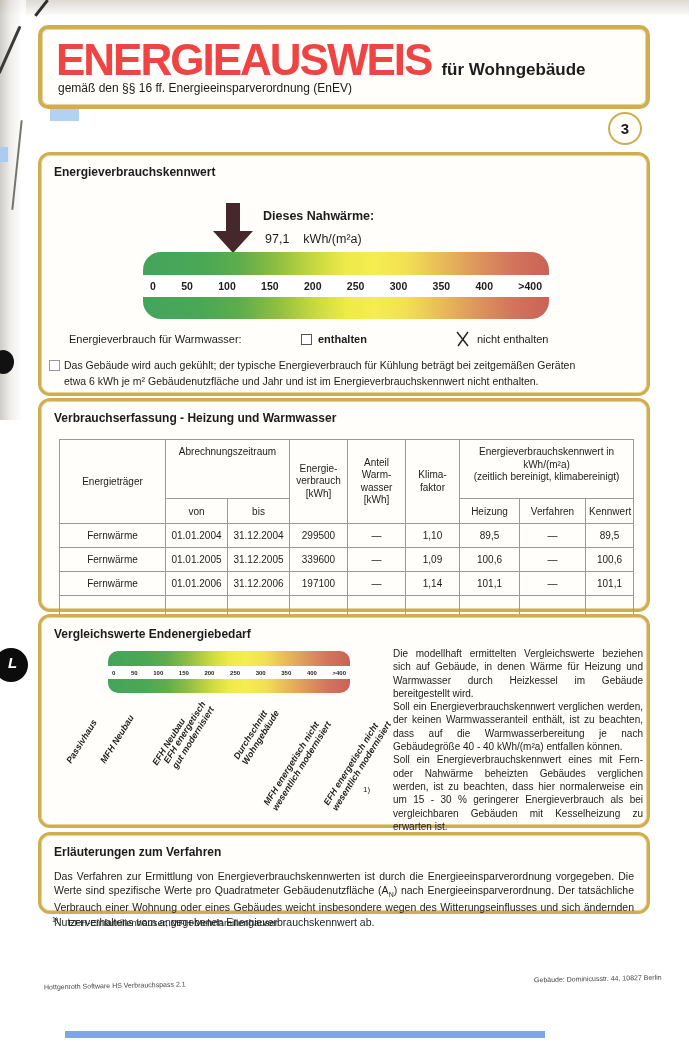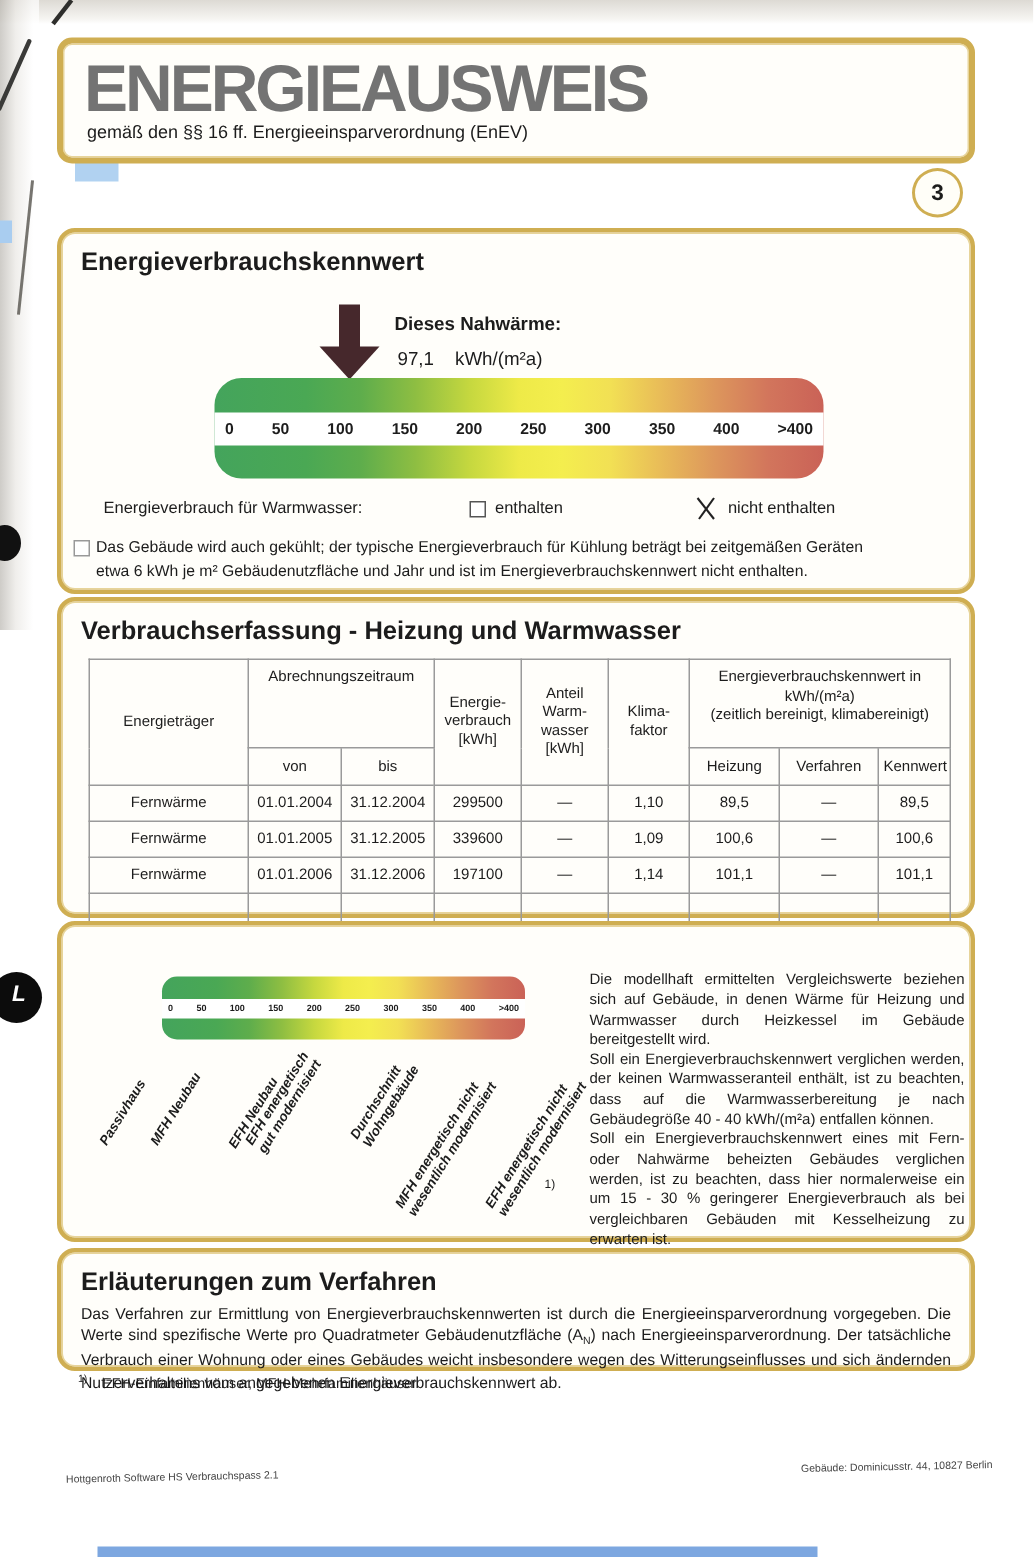--- a/index.html
+++ b/index.html
@@ -21,28 +21,28 @@
 
   
   .gold-box{position:absolute;border:3px solid #cfae52;border-radius:12px;background:#fffefa;box-shadow:0 0 0 1px #e7d49a inset;}
   .header-box{left:38px;top:25px;width:604px;height:76px;border-width:4px;border-radius:10px;}
   .box1{left:38px;top:152px;width:606px;height:238px;}
   .box2{left:38px;top:398px;width:606px;height:208px;}
   .box3{left:38px;top:614px;width:606px;height:208px;}
   .box4{left:38px;top:832px;width:606px;height:76px;}
 
   .main-title-row{position:absolute;left:14px;top:6px;display:flex;align-items:baseline;gap:10px;white-space:nowrap;}
-  .main-title{font-size:44px;font-weight:bold;letter-spacing:-2px;color:#737373;}
+  .main-title{font-size:44px;font-weight:bold;letter-spacing:-2px;color:#ef4444;}
   .main-title-suffix{font-size:17px;font-weight:bold;}
   .main-subtitle{position:absolute;left:16px;top:52px;font-size:12px;}
 
   .section-heading{position:absolute;left:50px;top:118px;font-size:14.5px;font-weight:bold;}
   .page-badge{position:absolute;left:608px;top:112px;width:30px;height:29px;border:2px solid #cfae52;border-radius:50%;text-align:center;line-height:29px;font-size:15px;font-weight:bold;background:#fffef8;}
 
-  .box-title{position:absolute;left:13px;top:10px;font-size:17px;font-weight:bold;}
+  .box-title{position:absolute;left:13px;top:10px;font-size:12px;font-weight:bold;}
 
   
   .scale-bar{position:absolute;border-radius:18px;background:linear-gradient(to right,#44a45c 0%,#4aa854 15%,#5ead4c 24%,#8ebe42 33%,#c6d83f 42%,#eeea48 50%,#f4ee4e 57%,#f2e054 65%,#e9bd58 73%,#dd975c 82%,#d2755c 91%,#ca6257 100%);}
   .scale-bar .white-band{position:absolute;left:0;right:0;background:#ffffff;display:flex;justify-content:space-between;align-items:center;}
   .big-bar{left:102px;top:97px;width:406px;height:67px;}
   .big-bar .white-band{top:23px;height:22px;padding:0 7px;font-size:10.5px;font-weight:bold;}
   .small-bar{left:67px;top:34px;width:242px;height:42px;border-radius:10px;}
   .small-bar .white-band{top:15px;height:13px;padding:0 4px;font-size:6px;font-weight:bold;}
   .tick{white-space:nowrap;}
 
@@ -50,21 +50,21 @@
   .arrow-stem{position:absolute;left:13px;top:0;width:14px;height:30px;background:#46282c;}
   .arrow-head{position:absolute;left:0;top:28px;width:0;height:0;border-left:20px solid transparent;border-right:20px solid transparent;border-top:22px solid #46282c;}
   .this-building-label{position:absolute;left:222px;top:54px;font-size:12.5px;font-weight:bold;}
   .this-building-value{position:absolute;left:224px;top:77px;font-size:12.5px;}
   .this-building-value .unit{margin-left:14px;}
 
   .ww-row{position:absolute;left:28px;top:176px;font-size:11px;display:flex;align-items:center;}
   .ww-label{width:230px;}
   .checkbox{display:inline-block;width:9px;height:9px;border:1px solid #555;background:#fff;vertical-align:middle;}
   .opt{display:flex;align-items:center;gap:6px;}
-  .opt-enthalten{margin-left:14px;}
+  .opt-enthalten{margin-left:2px;font-weight:bold;}
   .opt-nicht{margin-left:88px;position:relative;text-align:right;}
   .x-mark{width:16px;height:16px;display:inline-block;}
   .cooling-row{position:absolute;left:8px;top:202px;font-size:10.5px;display:flex;gap:4px;width:580px;line-height:1.55;}
   .cooling-row .checkbox{margin-top:3px;flex:none;border-color:#999;}
 
   
   table.vt{position:absolute;left:18px;top:38px;border-collapse:collapse;font-size:10px;table-layout:fixed;width:574px;}
   table.vt th,table.vt td{border:1px solid #9a9a9a;padding:2px 3px;text-align:center;vertical-align:middle;font-weight:normal;}
   table.vt .pre{white-space:pre-line;line-height:1.25;}
   table.vt .h-top{height:50px;vertical-align:top;padding-top:6px;margin-top:32px;}
@@ -103,20 +103,21 @@
   <div class="blue-chip"></div>
   <div class="punch-hole-1"></div>
   <div class="punch-hole-2">
       <span>L</span>
     </div>
   <div class="bottom-blue-bar"></div>
 
   <div class="gold-box header-box">
     <div class="main-title-row">
       <span class="main-title">ENERGIEAUSWEIS</span>
+      <span class="main-title-suffix">für Wohngebäude</span>
     </div>
     <div class="main-subtitle">gemäß den §§ 16 ff. Energieeinsparverordnung (EnEV)</div>
   </div>
 
   <div class="page-badge">3</div>
 
   <div class="gold-box box1">
     <div class="box-title">Energieverbrauchskennwert</div>
 
     <div class="arrow-wrap">
@@ -249,20 +250,21 @@
       <tr>
         <td colspan="7" class="noborder"></td>
         <td>Durchschnitt</td>
         <td>97,1</td>
       </tr>
     </tbody>
       </table>
   </div>
 
   <div class="gold-box box3">
+    <div class="box-title">Vergleichswerte Endenergiebedarf</div>
 
     <div class="scale-bar small-bar">
       <div class="white-band">
         <span class="tick">0</span>
         <span class="tick">50</span>
         <span class="tick">100</span>
         <span class="tick">150</span>
         <span class="tick">200</span>
         <span class="tick">250</span>
         <span class="tick">300</span>

